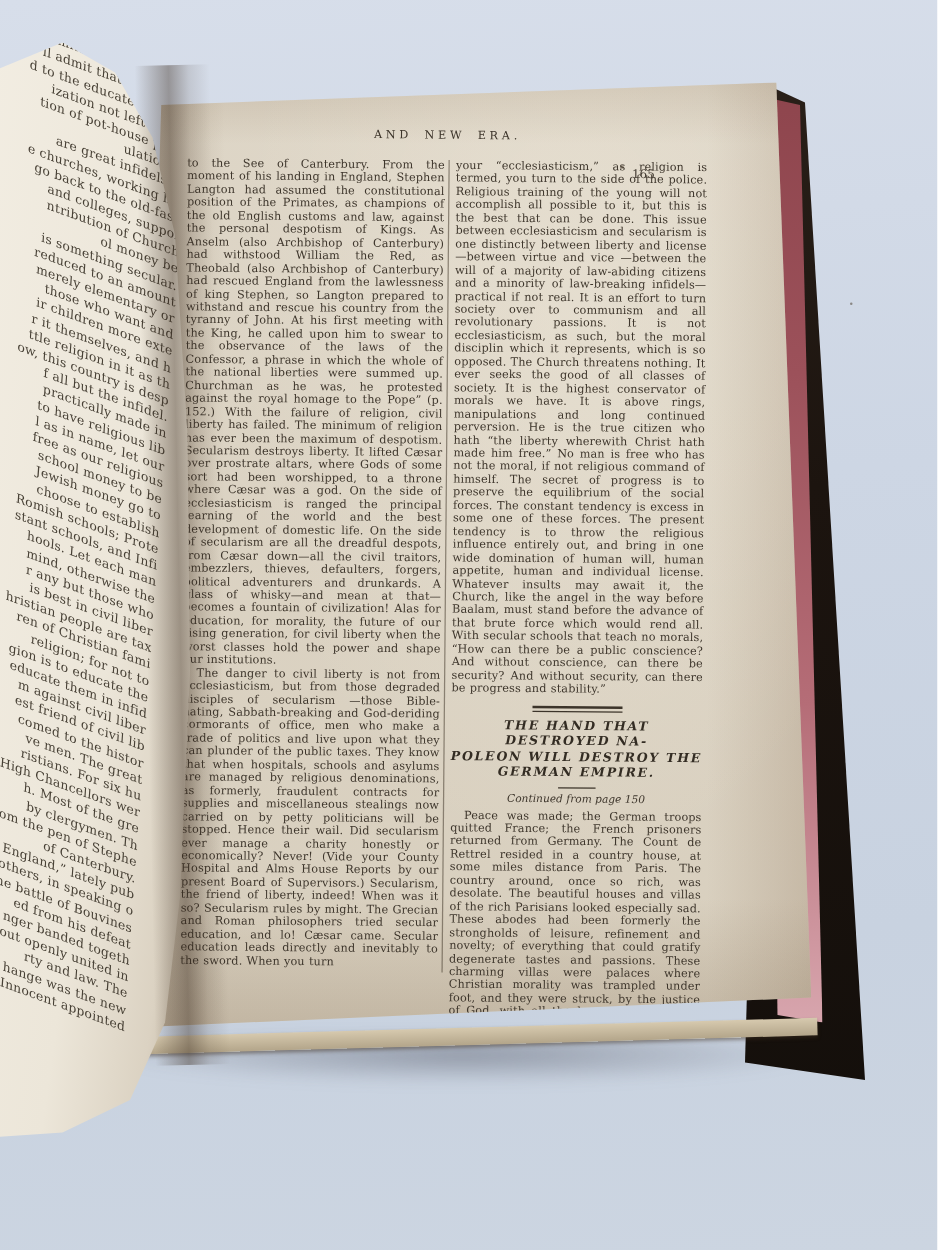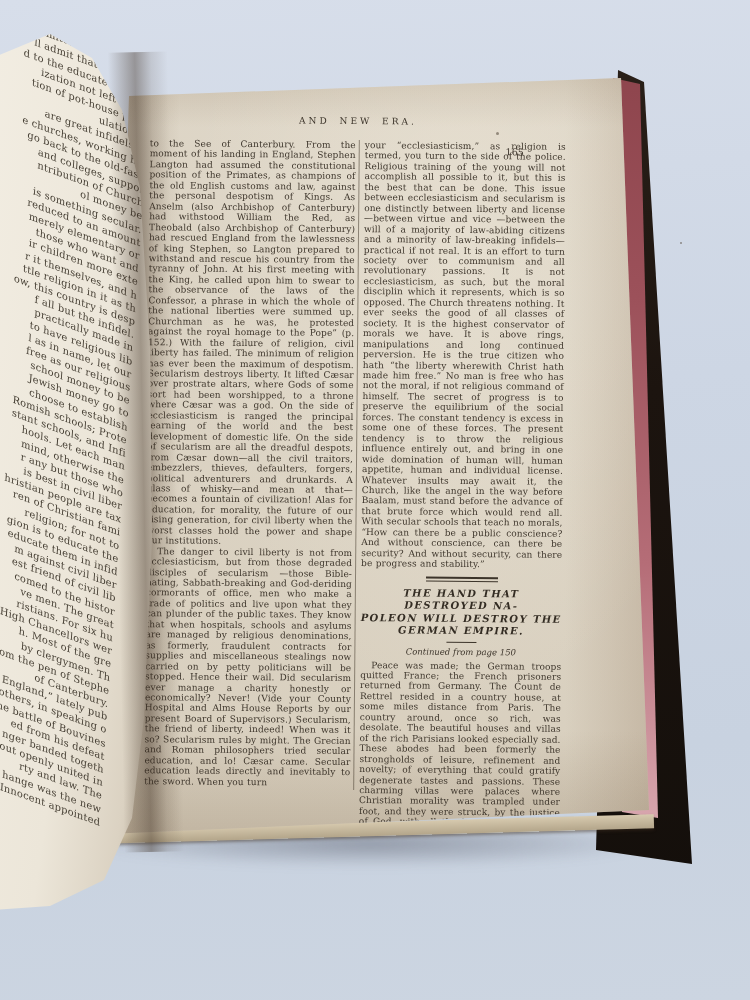--- a/index.html
+++ b/index.html
@@ -23,21 +23,21 @@
     clip-path:polygon(13px 8px,40px 14px,58px 748px,22px 742px);
     background:linear-gradient(to bottom,#8e454d 0%,#9c515a 30%,#b56d77 65%,#cf97a0 90%,#d9a8b0 100%);
   }
   .bottom-edge{
     position:absolute;left:102px;top:822px;width:552px;height:14px;
     transform:rotate(-1.6deg);
     background:linear-gradient(to bottom,#d6c9ae,#b3a58a);
     box-shadow:0 2px 3px rgba(60,45,30,.45);
   }
   .page{
-    position:absolute;left:105px;top:72px;width:548px;height:766px;
+    position:absolute;left:105px;top:60px;width:548px;height:766px;
     clip-path:polygon(24px 24px,516px 6px,544px 738px,2px 762px);
     background:
       radial-gradient(ellipse at 65% 25%,rgba(255,250,238,.25),rgba(0,0,0,0) 55%),
       linear-gradient(to bottom,rgba(150,130,105,.28) 0,rgba(0,0,0,0) 55px),
       linear-gradient(to bottom,rgba(0,0,0,0) 86%,rgba(140,120,95,.30) 100%),
       linear-gradient(to right,rgba(115,95,72,.38) 0,rgba(0,0,0,0) 75px),
       linear-gradient(to right,rgba(0,0,0,0) 84%,rgba(150,125,100,.30) 100%),
       linear-gradient(to bottom,#ded6c7,#d8cfbe);
   }
   .page-inner{position:absolute;left:40px;top:36px;width:420px;height:712px;transform:rotate(.5deg);color:#413930;}

